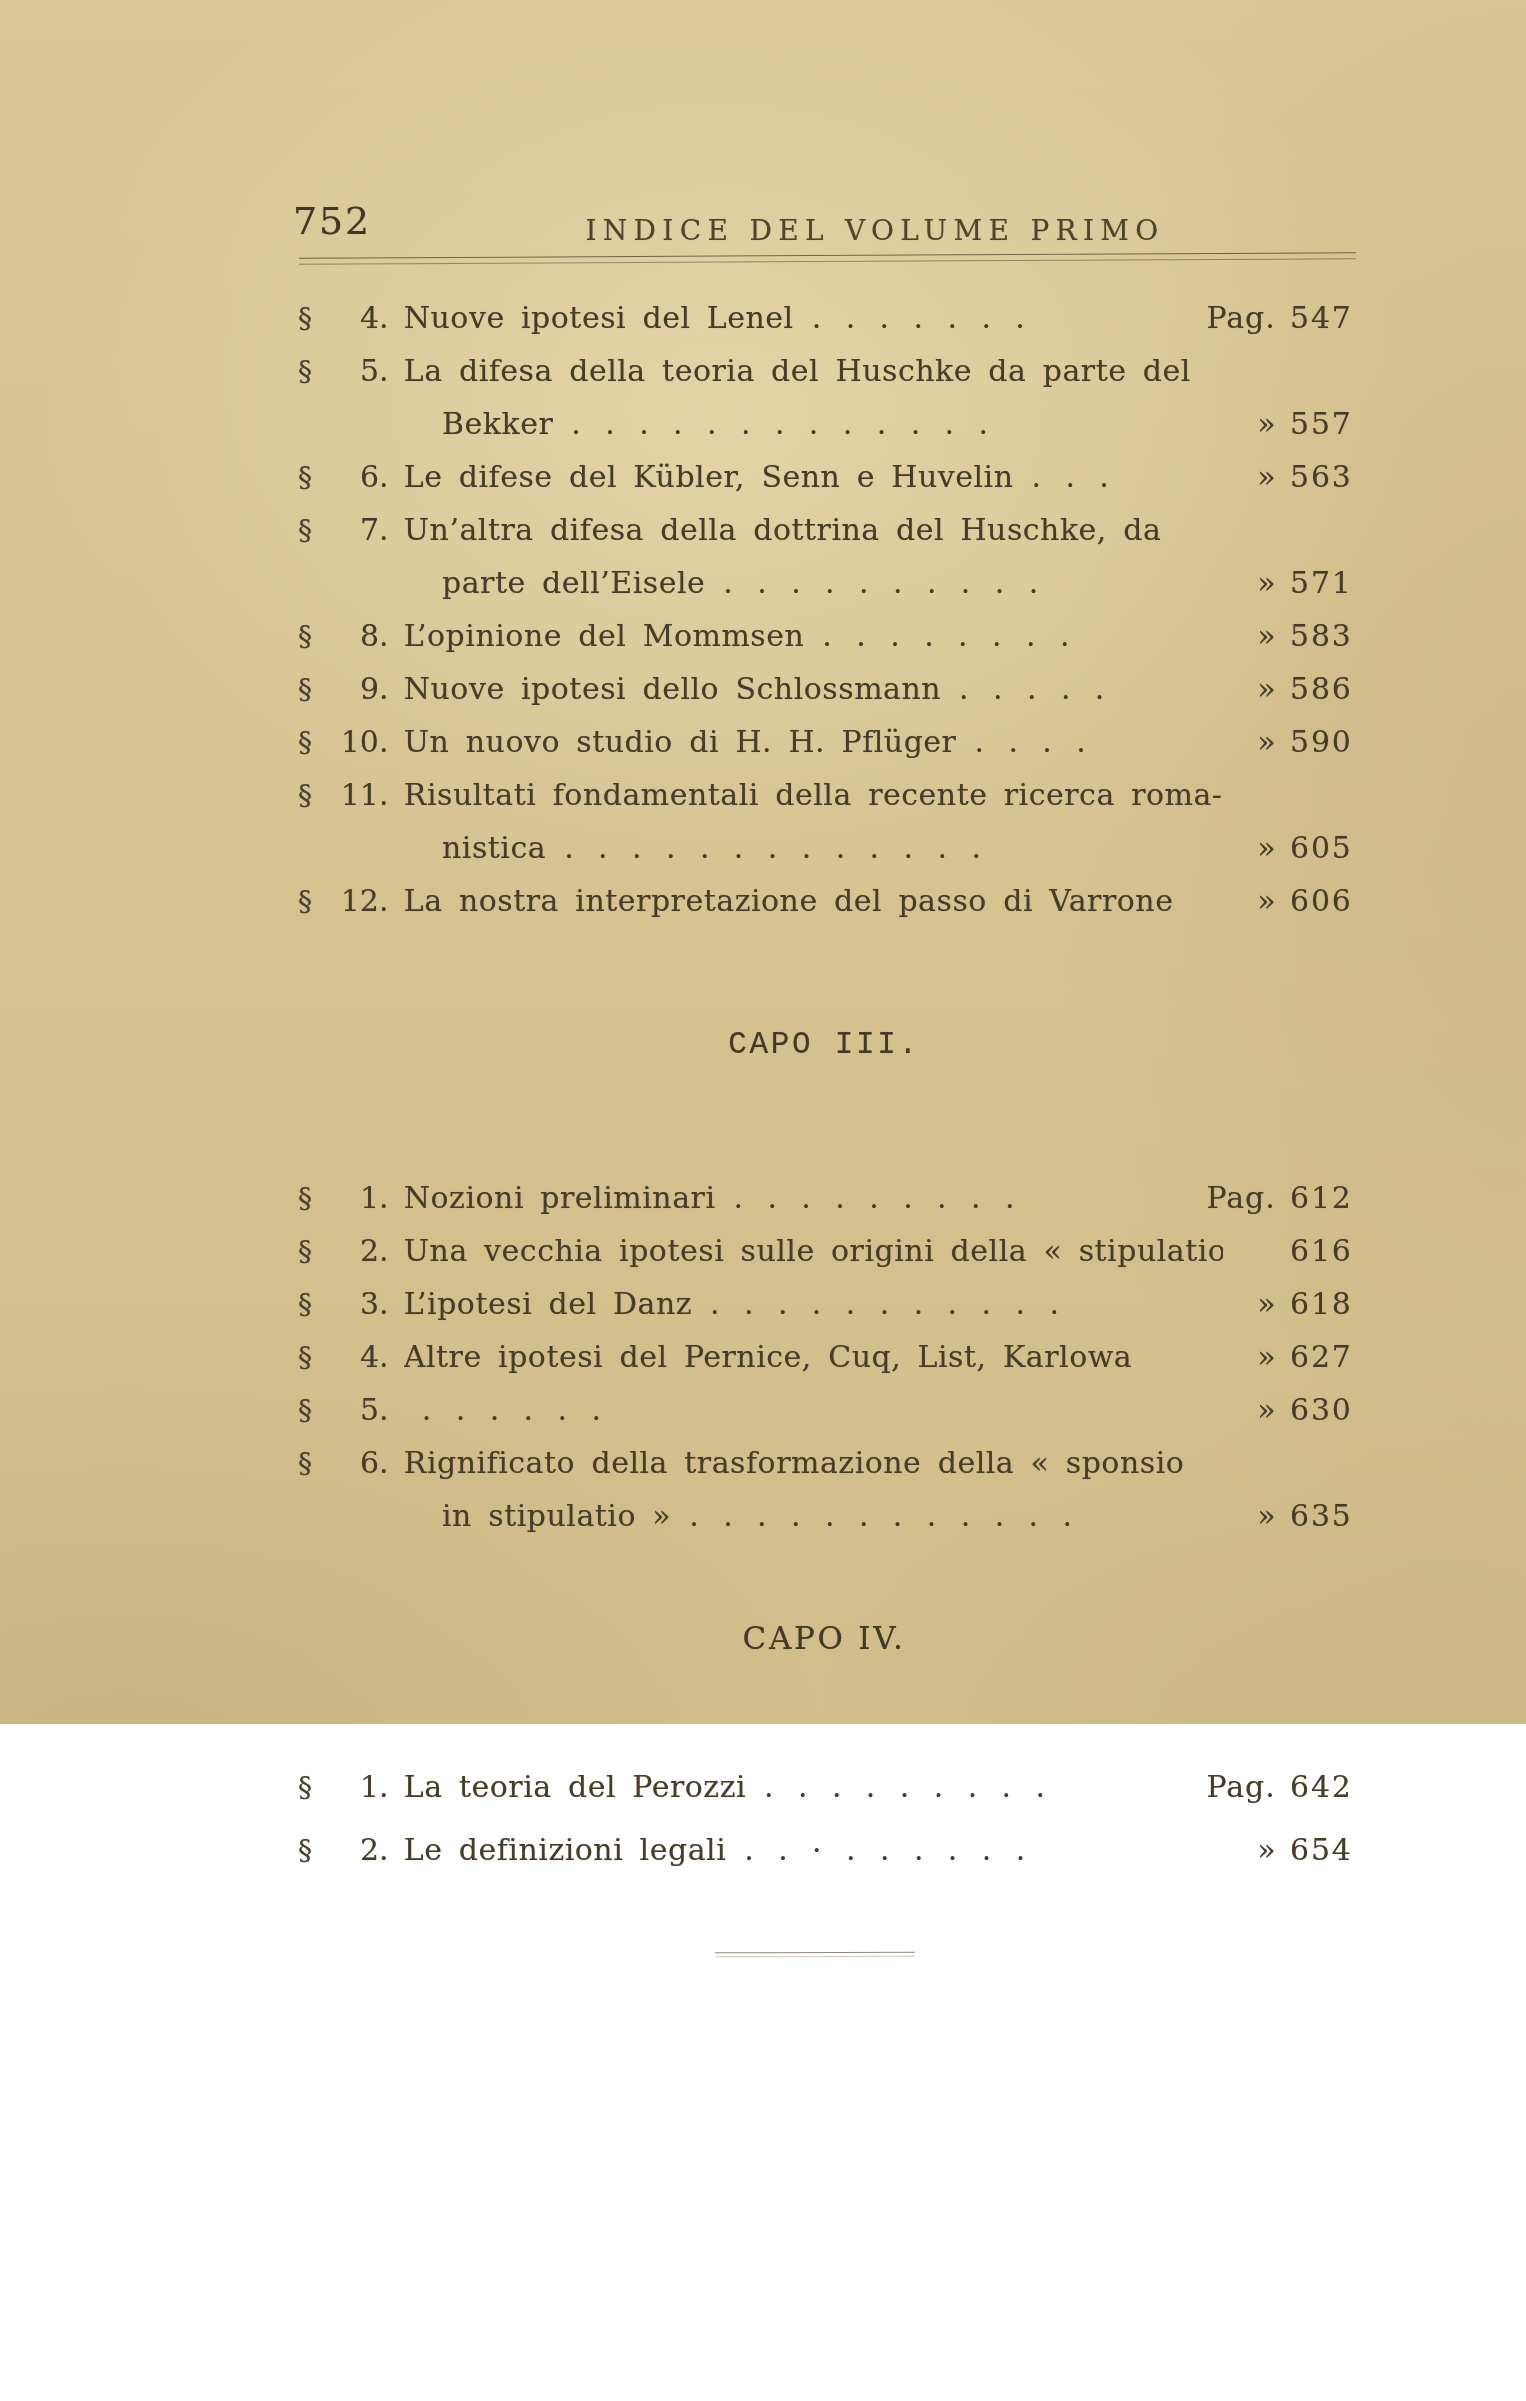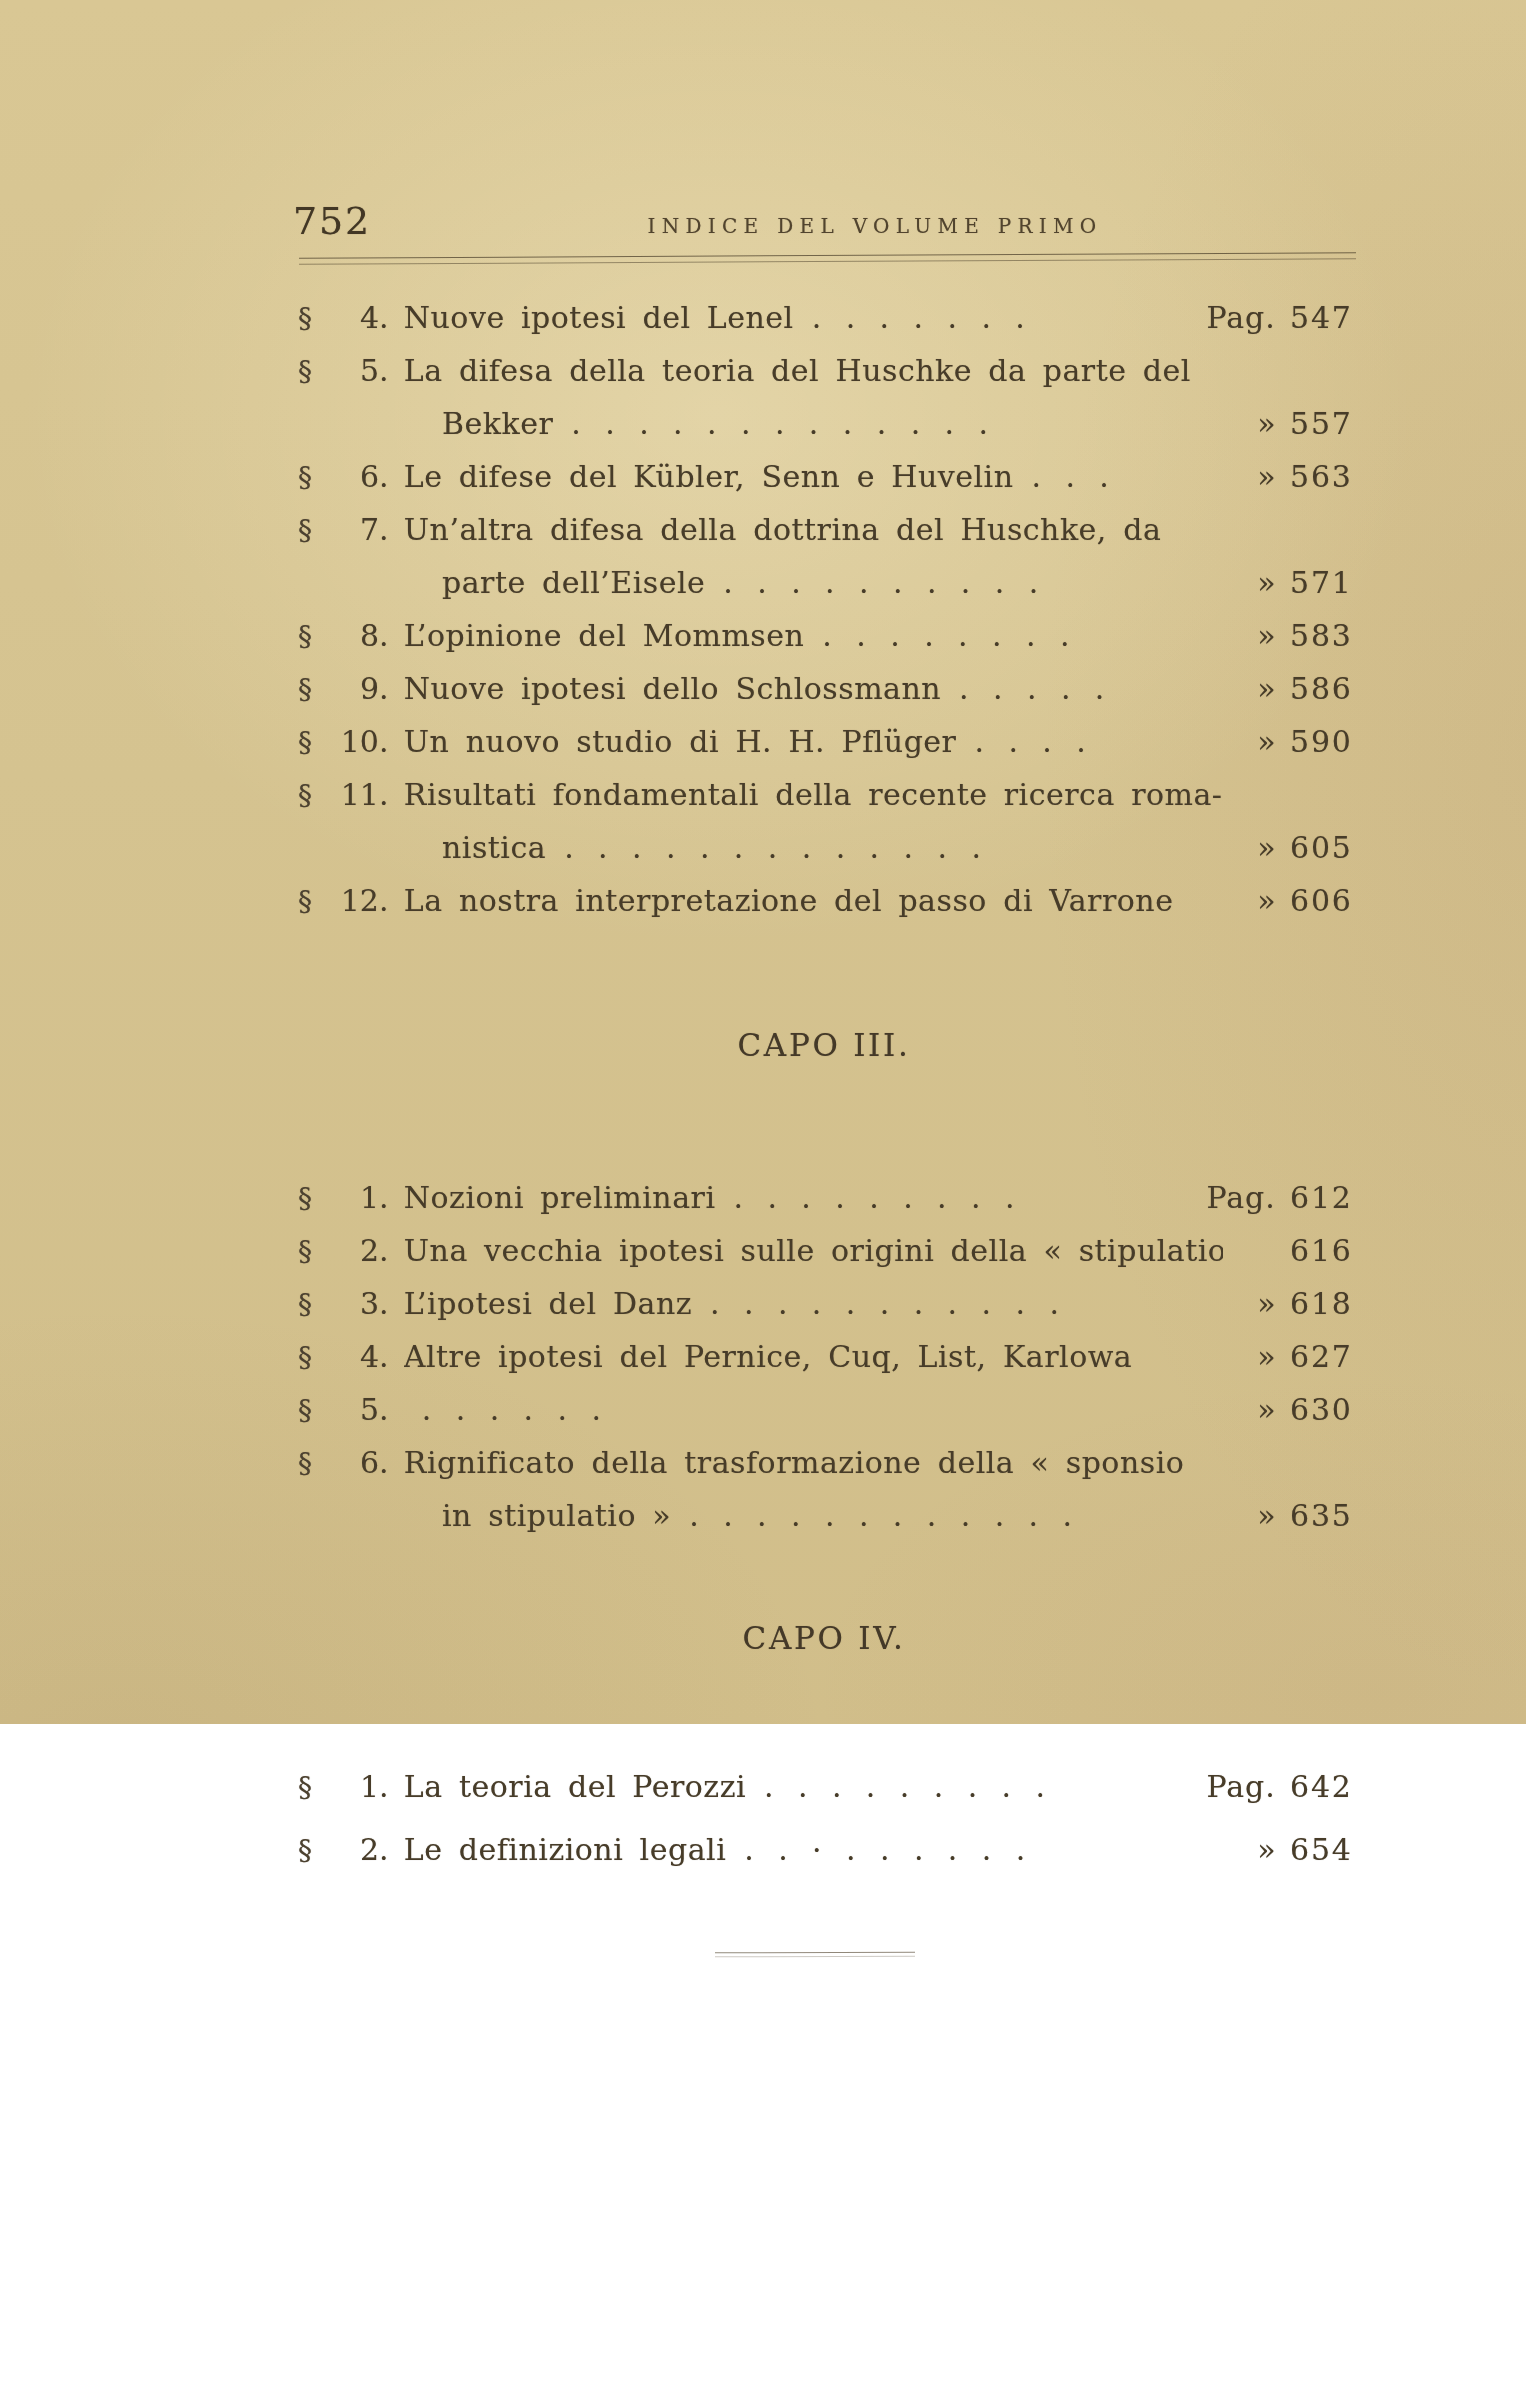--- a/index.html
+++ b/index.html
@@ -22,21 +22,21 @@
 
   
   .folio{
     position:absolute;left:293px;top:199px;
     font-size:38px;letter-spacing:1.8px;color:#423725;
     text-shadow:0 0 0.9px rgba(60,48,30,.45);
   }
   .running-header{
     position:absolute;left:298px;top:214px;width:1052px;
     text-align:center;transform:translateX(51px);
-    font-size:20px;letter-spacing:6.3px;color:#51442e;
+    font-size:28px;letter-spacing:6.3px;color:#51442e;
     text-shadow:0 0 0.9px rgba(70,58,38,.4);white-space:nowrap;
   }
   .rule-top{
     position:absolute;left:299px;top:255px;width:1057px;height:5.4px;
     border-top:1.8px solid rgba(72,60,40,.72);
     border-bottom:0.9px solid rgba(72,60,40,.5);
     transform:rotate(-0.3deg);
   }
   .rule-bottom{
     position:absolute;left:715px;top:1952px;width:200px;height:2.7px;
@@ -49,21 +49,21 @@
   .chapter-title{
     position:absolute;left:298px;width:1052px;text-align:center;
     font-size:31px;letter-spacing:2.7px;color:#443928;
     text-shadow:0 0 0.9px rgba(60,48,30,.4);white-space:nowrap;
   }
   .chapter-subtitle{
     position:absolute;left:298px;width:1052px;text-align:center;
     font-size:32px;font-weight:bold;letter-spacing:0.9px;color:#40351f;
     text-shadow:0 0 0.9px rgba(55,45,25,.45);white-space:nowrap;
   }
-  #capo3-title{top:1027px;}
+  #capo3-title{top:1027px;font-family:Liberation Mono, monospace;}
   #capo3-sub{top:1090px;}
   #capo4-title{top:1620px;}
   #capo4-sub{top:1680px;}
 
   
   section.toc{position:absolute;left:298px;width:1052px;}
   #secA{top:291px;}
   #secB{top:1171px;}
   #secC{top:1755px;}
   .row{

